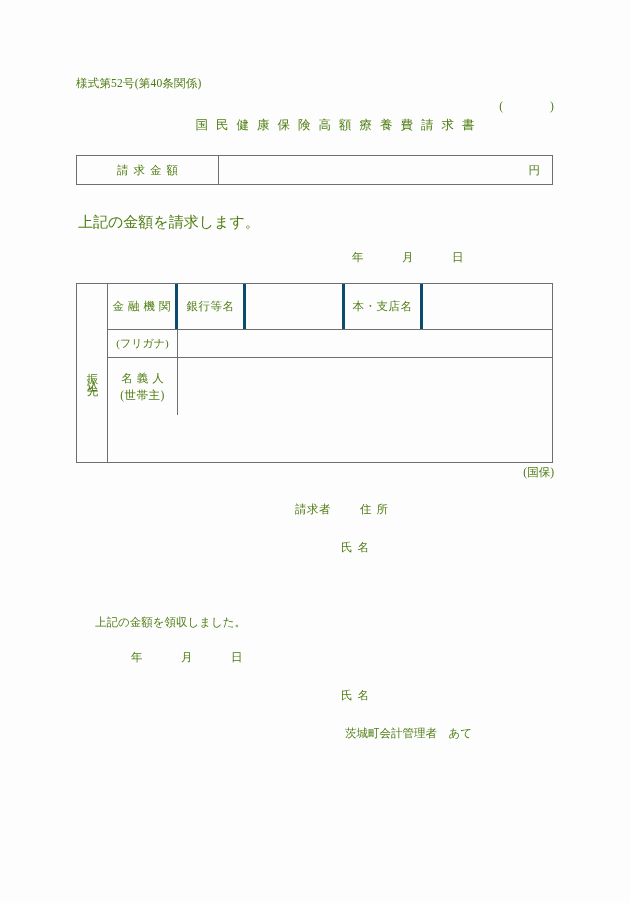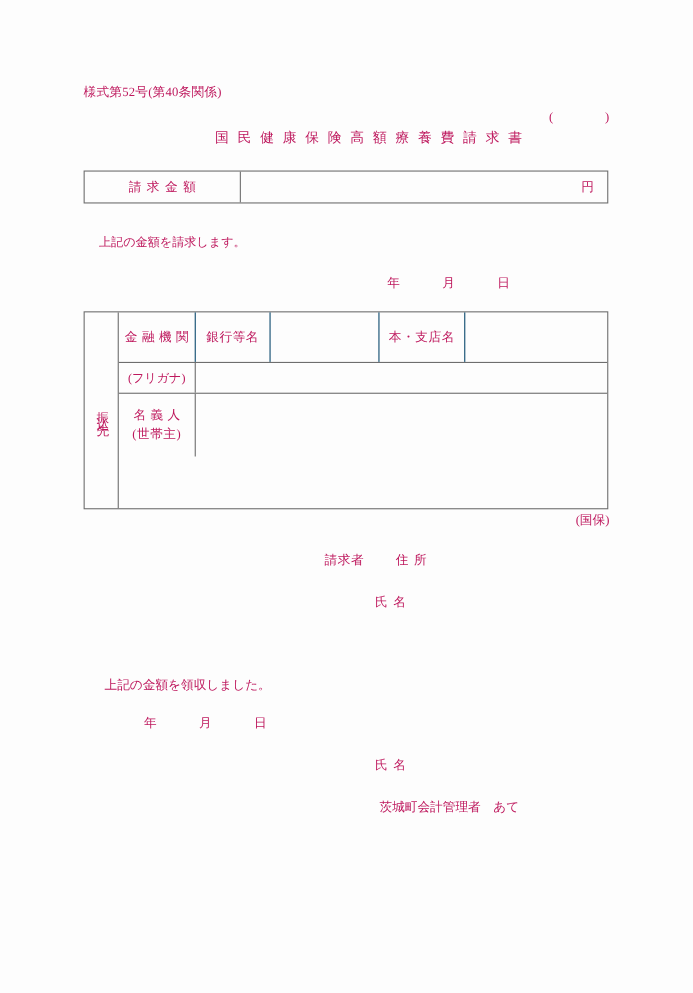--- a/index.html
+++ b/index.html
@@ -6,21 +6,21 @@
     margin: 0;
     padding: 0;
     background: #ffffff;
   }
   .page {
     position: relative;
     width: 630px;
     height: 903px;
     background: #fdfdfd;
     font-family: "Liberation Serif", "DejaVu Serif", serif;
-    color: #be185d;
+    color: #4d7c0f;
     overflow: hidden;
   }
 
   
   .form-no {
     position: absolute;
     left: 76px;
     top: 76px;
     font-size: 11.5px;
     letter-spacing: 0.2px;
@@ -75,23 +75,23 @@
     align-items: center;
     justify-content: flex-end;
     padding-right: 12px;
     box-sizing: border-box;
     font-size: 11.5px;
   }
 
   
   .claim-stmt {
     position: absolute;
-    left: 90px;
+    left: 78px;
     top: 213px;
-    font-size: 11px;
+    font-size: 15px;
     white-space: nowrap;
   }
   .date-line-1 {
     position: absolute;
     left: 352px;
     top: 250px;
     font-size: 11.5px;
     letter-spacing: 1px;
     white-space: nowrap;
   }
@@ -138,21 +138,21 @@
     border-bottom: 1px solid #6e6e6e;
     width: 100%;
   }
   .bt-row.r1 { height: 46px; }
   .bt-row.r2 { height: 47px; }
   .bt-row.r3 { height: 28px; }
   .bt-row.r4 { height: 57px; border-bottom: none; }
 
   .cell {
     box-sizing: border-box;
-    border-right: 1px solid #0c4a6e;
+    border-right: 3px solid #0c4a6e;
     display: flex;
     align-items: center;
     justify-content: center;
     font-size: 11.5px;
     overflow: hidden;
   }
   .cell.last { border-right: none; }
   .cell.blank { }
 
   .lbl-sp4 { letter-spacing: 4px; text-indent: 4px; }

